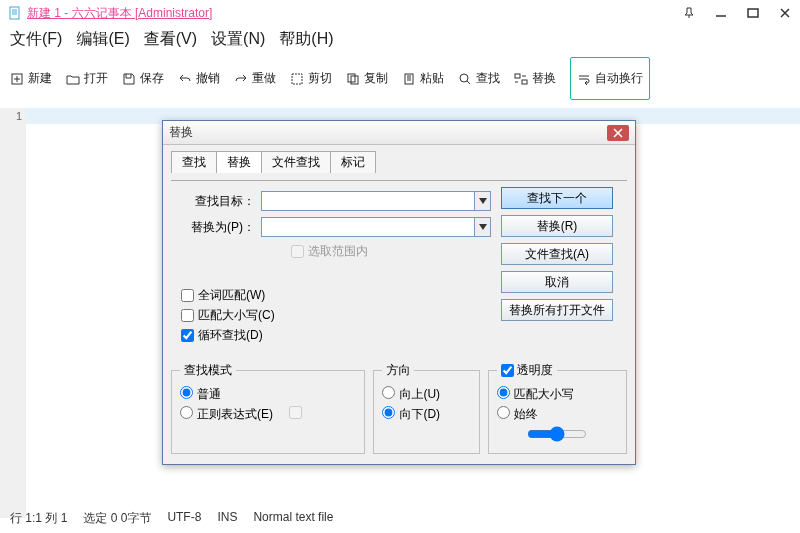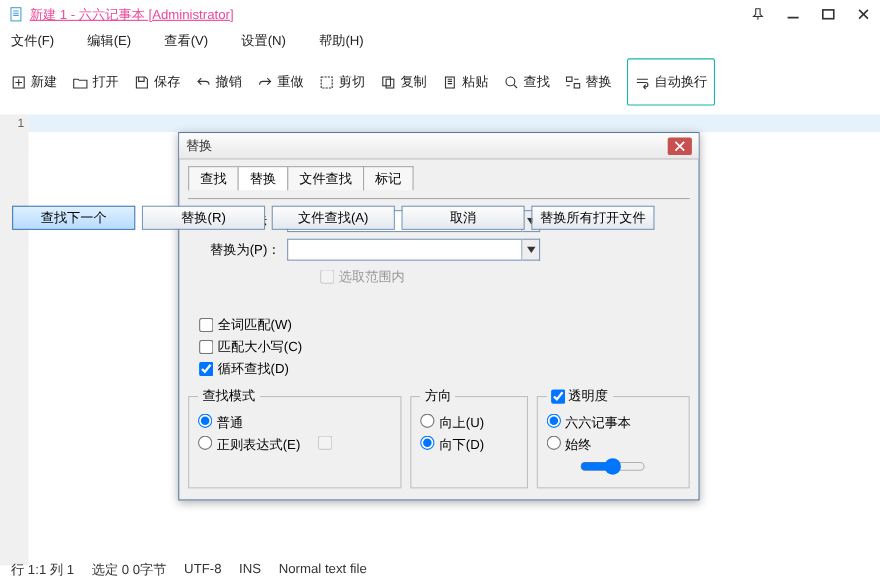--- a/index.html
+++ b/index.html
@@ -2,21 +2,21 @@
 <html><head>
 <meta charset="utf-8">
 <style>
 * { box-sizing: border-box; margin: 0; padding: 0; }
 body { font-family: "Microsoft YaHei", "SimSun", sans-serif; font-size: 12px; background: #fff; width: 800px; height: 533px; overflow: hidden; position: relative; }
 .title-bar { display: flex; align-items: center; height: 26px; padding: 0 8px; }
 .title-bar .doc-icon { width: 14px; height: 14px; margin-right: 5px; display: inline-block; }
 .title-bar .title { flex: 1; color: #ec4899; text-decoration: underline; }
 .title-bar .win-btns { display: flex; gap: 18px; }
 .title-bar .win-btn { width: 14px; height: 14px; display: flex; align-items: center; justify-content: center; cursor: pointer; color: #333; }
-.menu-bar { display: flex; gap: 30px; padding: 3px 10px; font-size: 12px; }
+.menu-bar { display: flex; gap: 14px; padding: 3px 10px; font-size: 16px; }
 .menu-item { cursor: pointer; color: #222; }
 .toolbar { display: flex; gap: 14px; padding: 4px 10px 8px; align-items: center; }
 .tool-btn { display: flex; align-items: center; gap: 4px; cursor: pointer; color: #222; }
 .tool-btn .ticon { width: 14px; height: 14px; display: inline-flex; }
 .tool-btn.boxed { border: 1px solid #14b8a6; padding: 12px 6px; border-radius: 2px; }
 .editor-area { position: relative; height: 410px; }
 .gutter { position: absolute; left: 0; top: 0; width: 26px; height: 100%; background: #f0f0f0; text-align: right; padding: 2px 4px 0 0; color: #666; font-size: 11px; }
 .text-line { position: absolute; left: 26px; right: 0; top: 0; height: 16px; background: #e6f2fb; }
 .status-bar { position: absolute; bottom: 0; left: 0; right: 0; padding: 6px 10px; font-size: 12px; color: #333; display: flex; gap: 16px; }
 
@@ -27,29 +27,29 @@
 .dialog-body { padding: 6px 8px 10px; }
 .tabs { display: flex; margin-bottom: 8px; }
 .tab { border: 1px solid #aaa; border-bottom: none; padding: 2px 10px; background: #f7f7f7; margin-right: -1px; cursor: pointer; font-size: 12px; }
 .tab.active { background: #fff; position: relative; z-index: 1; }
 .tabline { border-bottom: 1px solid #aaa; margin-top: -1px; margin-bottom: 10px; }
 .form-row { display: flex; align-items: center; margin-bottom: 6px; }
 .form-row .lbl { width: 90px; text-align: right; padding-right: 6px; font-size: 12px; }
 .combo { flex: 1; display: flex; }
 .combo input { flex: 1; border: 1px solid #7a98b8; height: 20px; padding: 0 3px; font-size: 12px; background: #fff; }
 .combo .dd { width: 16px; height: 20px; border: 1px solid #7a98b8; border-left: none; background: #eee; display: flex; align-items: center; justify-content: center; cursor: pointer; }
-.btn-col { position: absolute; right: 32px; top: 60px; display: flex; flex-direction: row; gap: 6px; }
+.btn-col { position: absolute; right: 14px; top: 60px; display: flex; flex-direction: column; gap: 6px; }
 .btn { width: 112px; height: 22px; border: 1px solid #7a98b8; background: linear-gradient(#fdfdfd,#e4e9ef); font-size: 12px; cursor: pointer; display: flex; align-items: center; justify-content: center; }
 .btn.primary { background: linear-gradient(#dff0ff,#b7dcff); border-color: #3e77b4; }
 .chk-row { display: flex; align-items: center; gap: 4px; margin: 3px 0 3px 10px; font-size: 12px; }
 .chk-row input { margin: 0; }
 .disabled-chk { display: flex; align-items: center; gap: 4px; margin: 6px 0 6px 120px; color: #999; font-size: 12px; }
 fieldset { border: 1px solid #c0c0c0; padding: 4px 8px 8px; font-size: 12px; }
 fieldset legend { padding: 0 4px; }
-.groups { display: flex; gap: 8px; margin-top: 8px; }
+.groups { display: flex; gap: 8px; margin-top: 18px; }
 .groups fieldset:nth-child(1) { flex: 1.6; }
 .groups fieldset:nth-child(2) { flex: 0.8; }
 .groups fieldset:nth-child(3) { flex: 1.1; }
 .radio-row { display: flex; align-items: flex-start; gap: 4px; margin: 3px 0; font-size: 12px; }
 .inline-chk { display: inline-flex; align-items: center; gap: 3px; margin-left: 12px; }
 .slider { width: 60px; }
 svg { display: block; }
 </style>
 </head>
 <body>
@@ -289,21 +289,21 @@
           </div>
         <div class="radio-row">
             <input type="radio" name="d" checked="" style="">
             <span>向下(D)</span>
           </div>
       </fieldset>
       <fieldset>
         <legend><input type="checkbox" checked="" style="vertical-align: middle; margin-right: 3px;"><span>透明度</span></legend>
         <div class="radio-row">
             <input type="radio" name="t" checked="" style="">
-            <span>六六记事本</span>
+            <span>匹配大小写</span>
           </div>
         <div class="radio-row">
             <input type="radio" name="t" style="">
             <span>始终</span>
           </div>
         <div style="text-align:center;margin-top:2px;"><input type="range" class="slider" value="50" style=""></div>
       </fieldset>
     </div>
   </div>
 </div>

